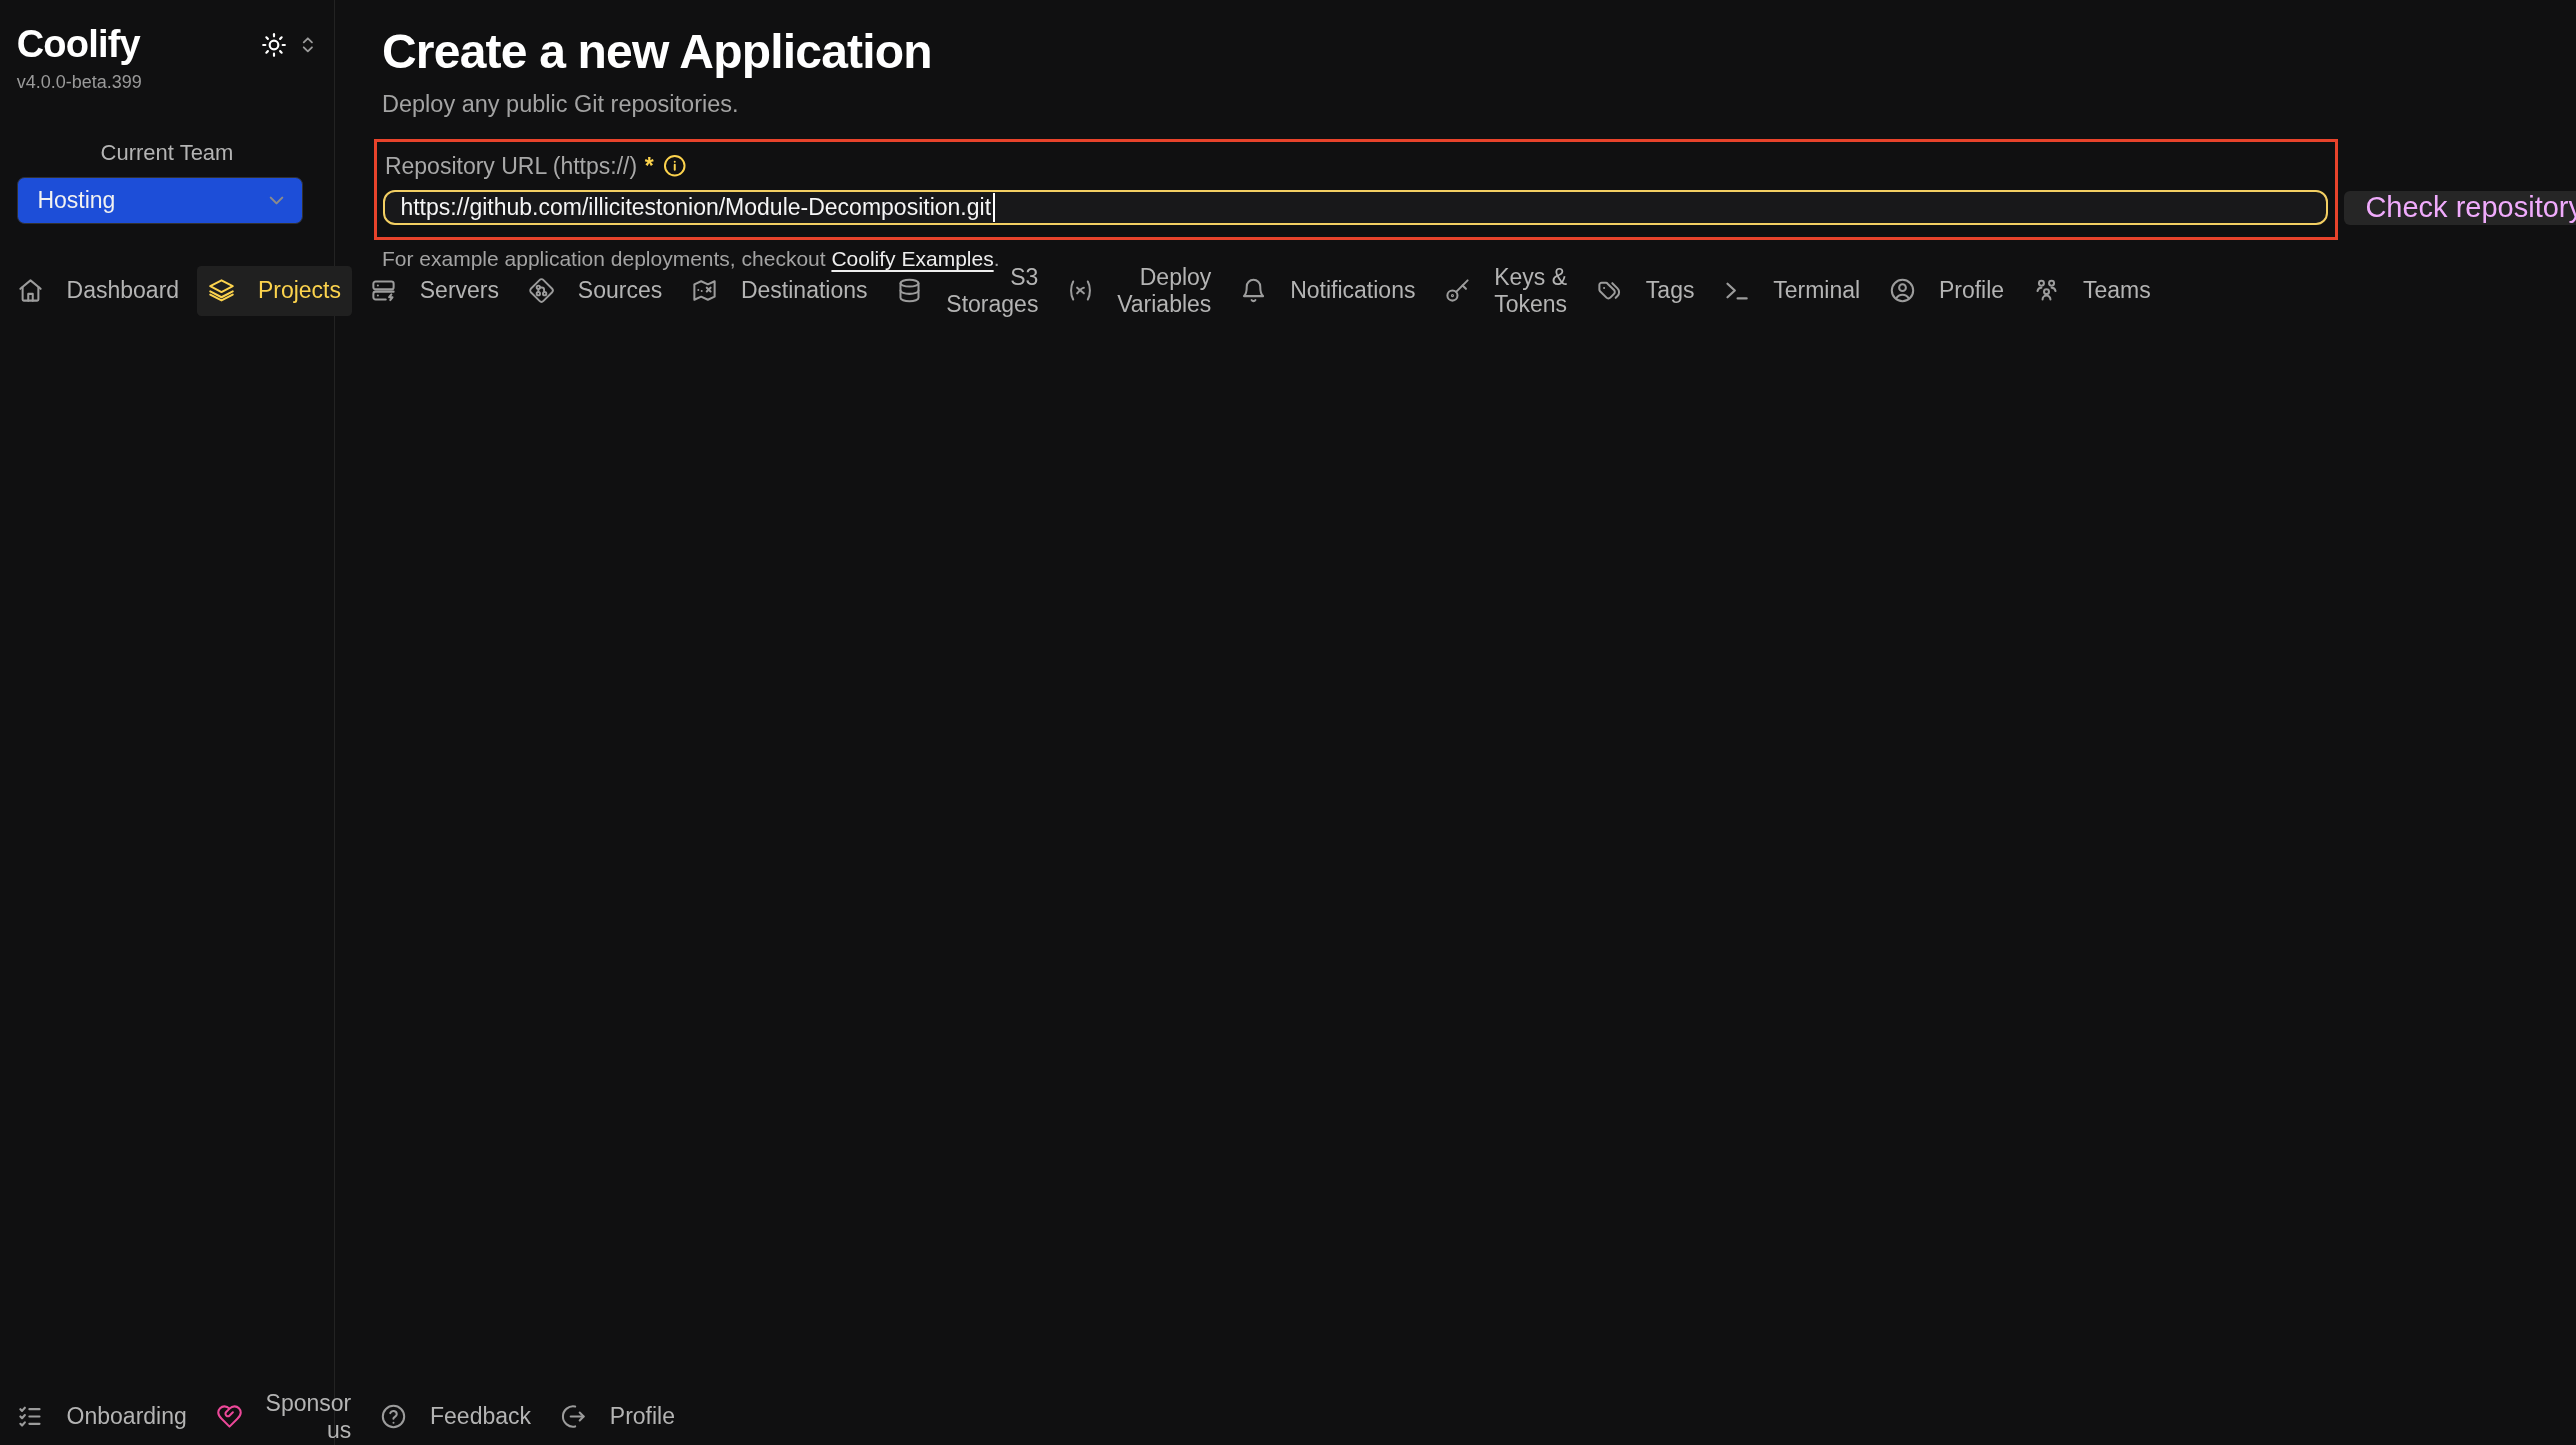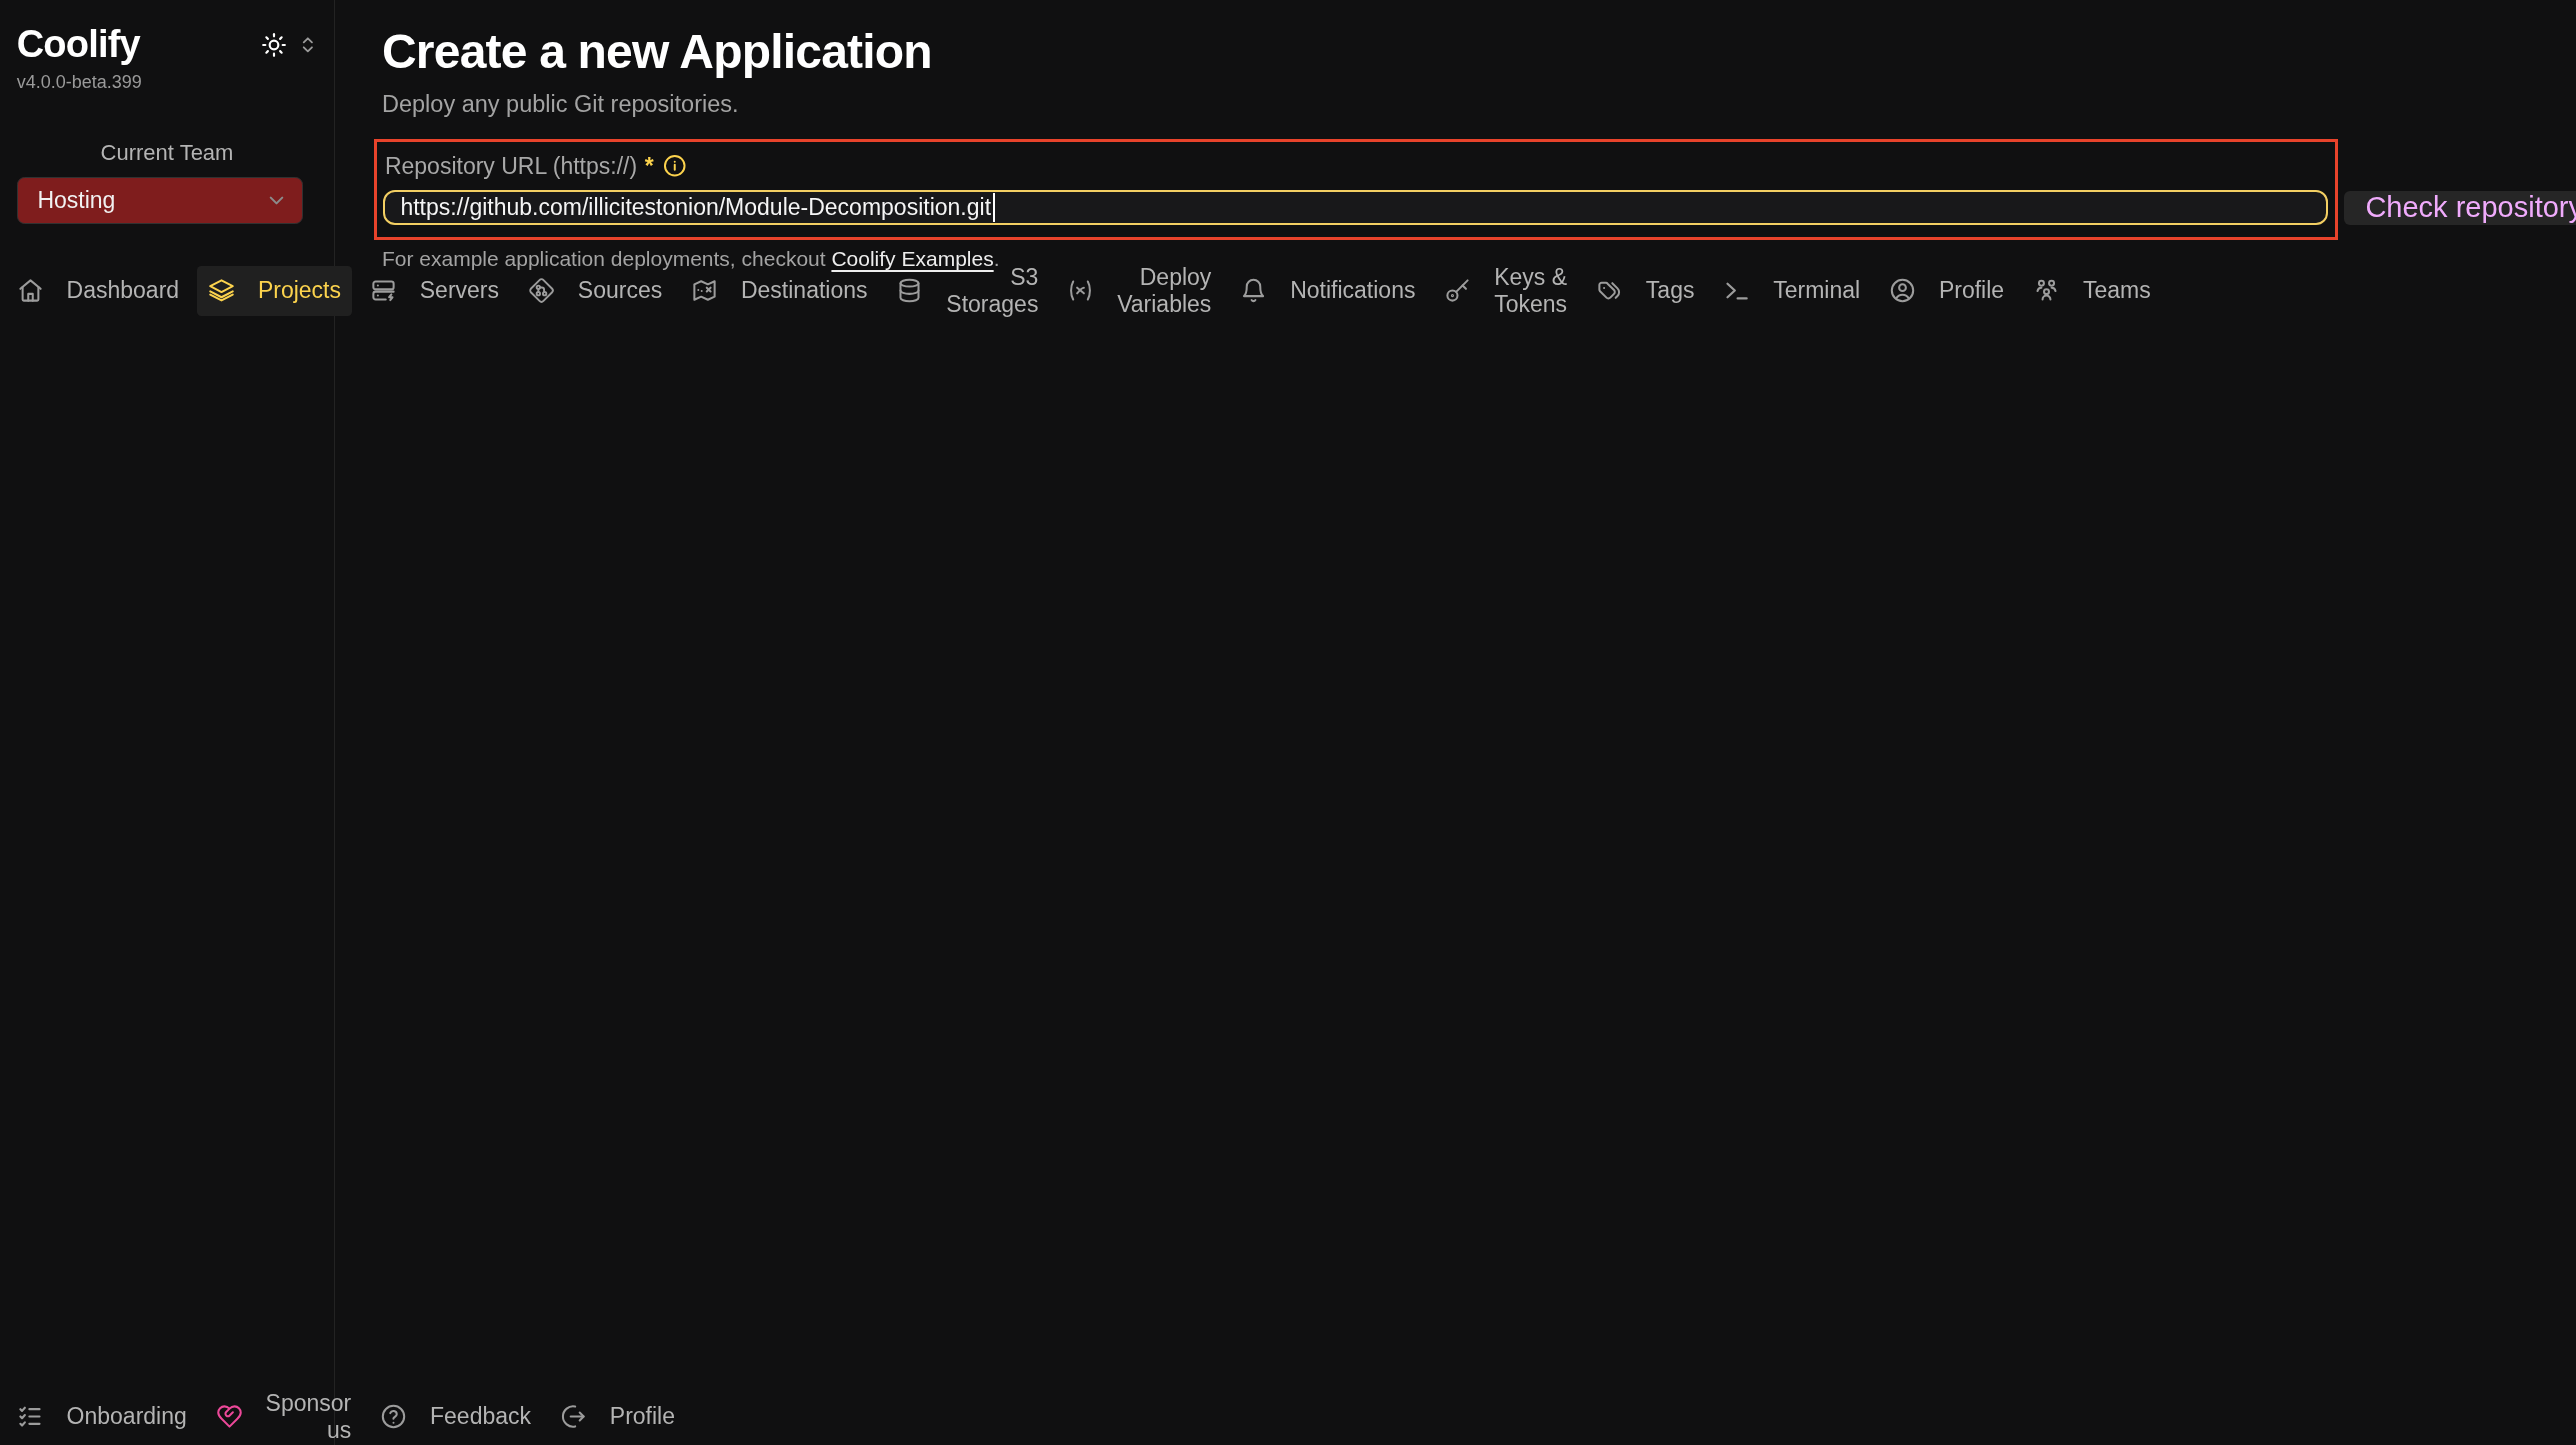--- a/index.html
+++ b/index.html
@@ -21,21 +21,21 @@
   .side-header { padding: 23px 16.7px 0 16.7px; }
   .brand-row { display:flex; align-items:center; justify-content:space-between; }
   .brand { font-size: 38px; font-weight: 700; letter-spacing: -0.8px; color:#fff; }
   .brand-icons { display:flex; align-items:center; gap:10.6px; }
   .icon-btn { background:none; border:none; padding:0; cursor:pointer; color:#fff; }
   .icon-btn.small { color:#9a9a9a; }
   .version { margin-top: 6px; font-size: 18px; color: #9a9a9a; }
   .team-label { margin-top: 47px; font-size: 22px; color: #b4b4b4; text-align: center; }
   .team-select {
     margin-top: 10.6px; height: 47px; width: 286px;
-    background: #7f1d1d; border: 1.5px solid #313131; border-radius: 7.6px;
+    background: #1d4ed8; border: 1.5px solid #313131; border-radius: 7.6px;
     display: flex; align-items: center; justify-content: space-between;
     padding: 0 13.6px 0 19.7px; font-size: 23px; color: #f1f1f1; cursor: pointer;
   }
   .select-chevron { color:#8b8b8b; }
 
   .nav { display:flex; flex-direction:row; gap:7.6px; margin: 42px 6px 0 6px; text-align: right; }
   .nav.footer { margin-top: auto; margin-bottom: 4.5px; }
   .nav-item {
     display:flex; align-items:center; gap:23px;
     height: 50px; padding: 0 10.6px; border-radius: 4.5px;

